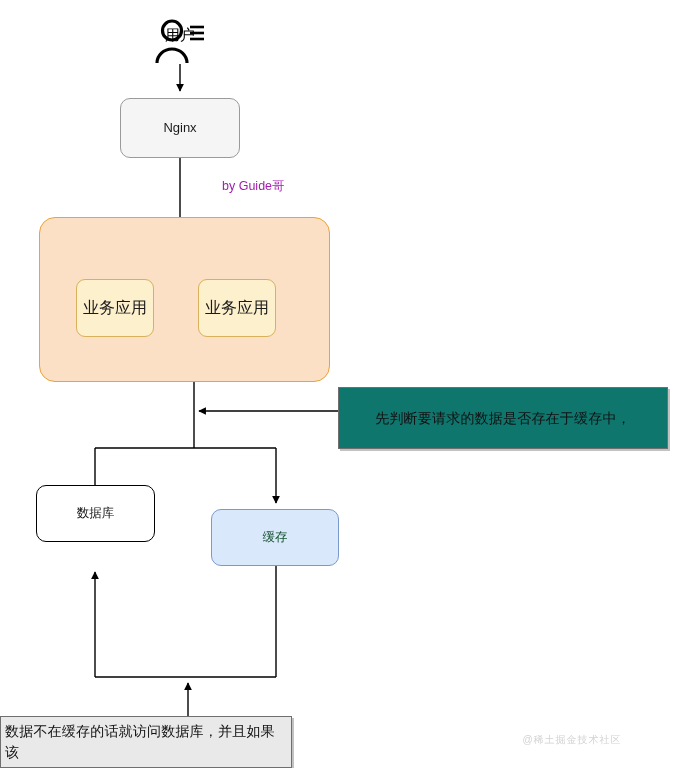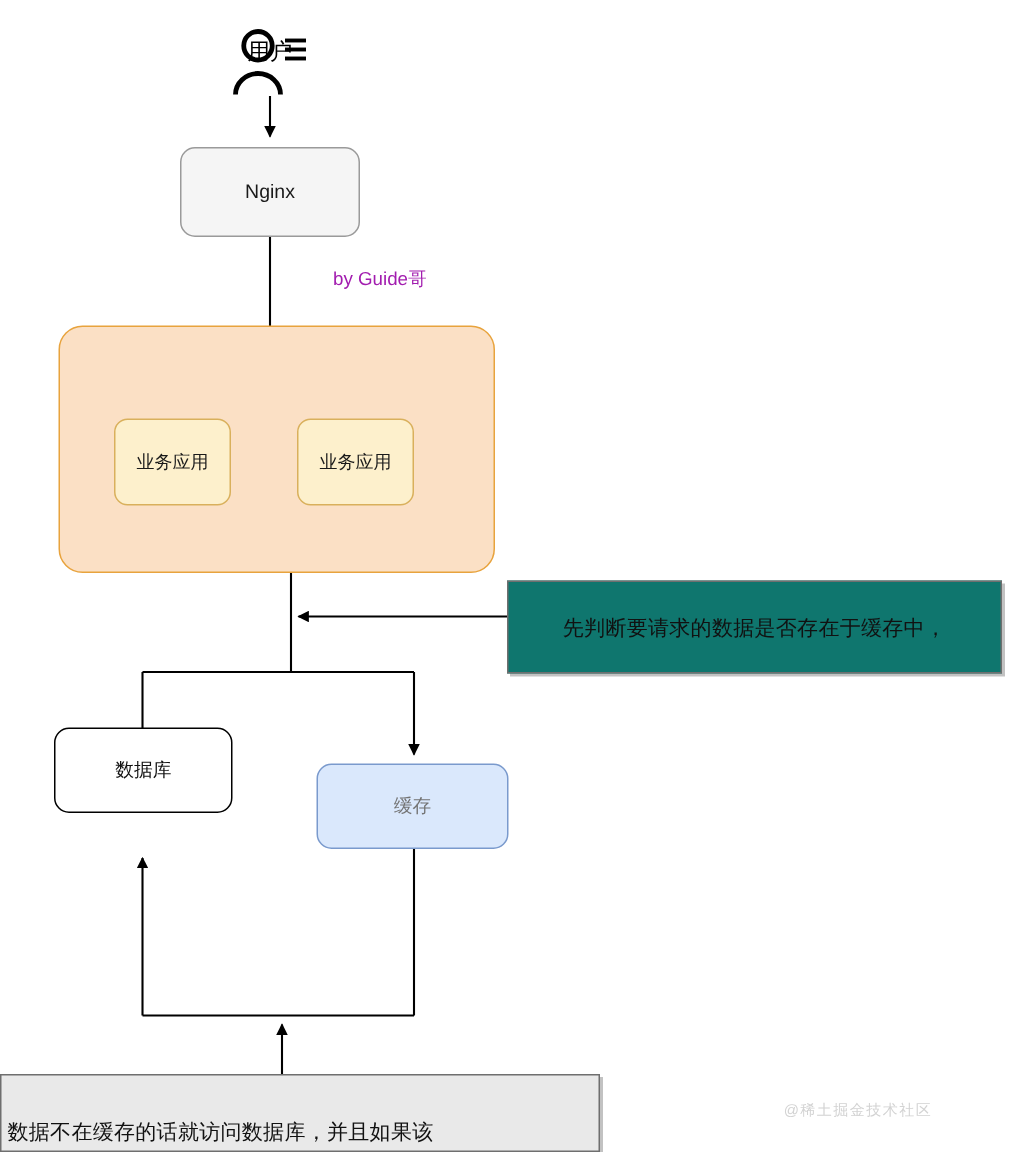--- a/index.html
+++ b/index.html
@@ -84,21 +84,21 @@
     background: #fbe0c5;
     border: 1.6px solid #e8a33d;
     border-radius: 16px;
   }
   .app-box {
     width: 78px;
     height: 58px;
     background: #fdf0cc;
     border: 1px solid #d9b05c;
     border-radius: 9px;
-    font-size: 12px;
+    font-size: 16px;
     color: #1a1a1a;
     top: 279px;
   }
   #app-box-1 { left: 76px; }
   #app-box-2 { left: 198px; }
 
   
   #db-box {
     left: 36px;
     top: 485px;
@@ -114,21 +114,21 @@
   
   #cache-box {
     left: 211px;
     top: 509px;
     width: 128px;
     height: 57px;
     background: #dae8fc;
     border: 1.4px solid #7a9acd;
     border-radius: 10px;
     font-size: 12.5px;
-    color: #737373;
+    color: #14532d;
   }
 
   
   .note {
     position: absolute;
     box-sizing: border-box;
     background: #ededed;
     border: 1px solid #6f6f6f;
     box-shadow: 2px 2px 0 rgba(120,120,120,0.45);
     display: flex;
@@ -147,26 +147,26 @@
     height: 62px;
     background: #0f766e;
   }
   #note-cache .ln { display: block; }
   #note-cache .ln1 { text-align: left; }
   #note-cache .ln2 { text-align: center; }
 
   #note-db {
     left: 0px;
     top: 716px;
-    width: 400px;
+    width: 292px;
     height: 52px;
     background: #e9e9e9;
     align-items: flex-start;
     padding: 2px 4px;
-    justify-content: flex-end;
+    justify-content: center;
   }
   #note-db .ln { display: block; text-align: left; }
 
   
   #watermark {
     position: absolute;
     left: 487px;
     top: 730px;
     width: 170px;
     height: 20px;

